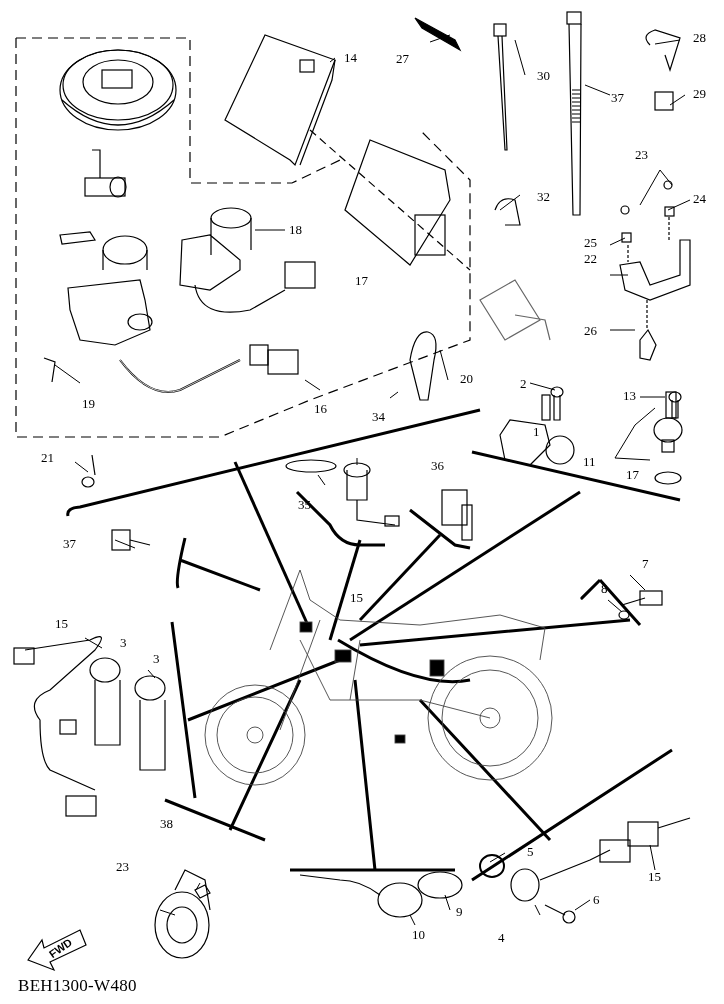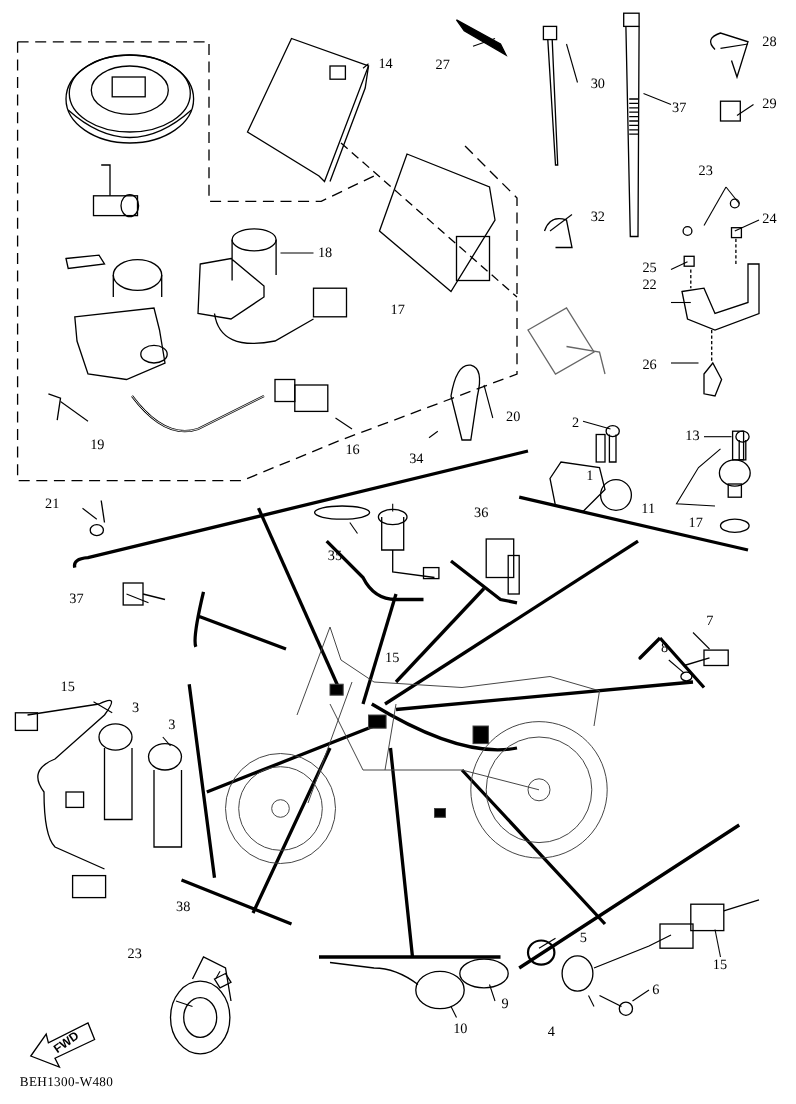--- a/index.html
+++ b/index.html
@@ -1,19 +1,19 @@
 <!DOCTYPE html>
 <html><head>
 <meta charset="utf-8">
 <style>
   html,body{margin:0;padding:0;background:#fff;}
   #canvas{position:relative;width:724px;height:1004px;background:#fff;overflow:hidden;font-family:"Liberation Serif","DejaVu Serif",serif;}
   svg#art{position:absolute;left:0;top:0;}
   .lbl{position:absolute;font-size:13px;color:#000;line-height:1;white-space:nowrap;}
-  .code{position:absolute;font-size:12px;color:#000;left:18px;top:976px;letter-spacing:0.3px;}
+  .code{position:absolute;font-size:17px;color:#000;left:18px;top:976px;letter-spacing:0.3px;}
   .fwd{position:absolute;font-family:"Liberation Sans",sans-serif;font-weight:bold;font-size:11px;left:48px;top:942px;transform:rotate(-35deg);}
 </style>
 </head>
 <body>
 
 <div id="canvas">
 <svg id="art" width="724" height="1004" viewBox="0 0 724 1004" fill="none" stroke="#000" stroke-width="1.2">
 
   <path d="M16 38 H190 V183 H292 L340 160 M16 38 V437 H220 L310 400 L470 340 V180 L420 130" stroke-dasharray="10 6"></path>
 

